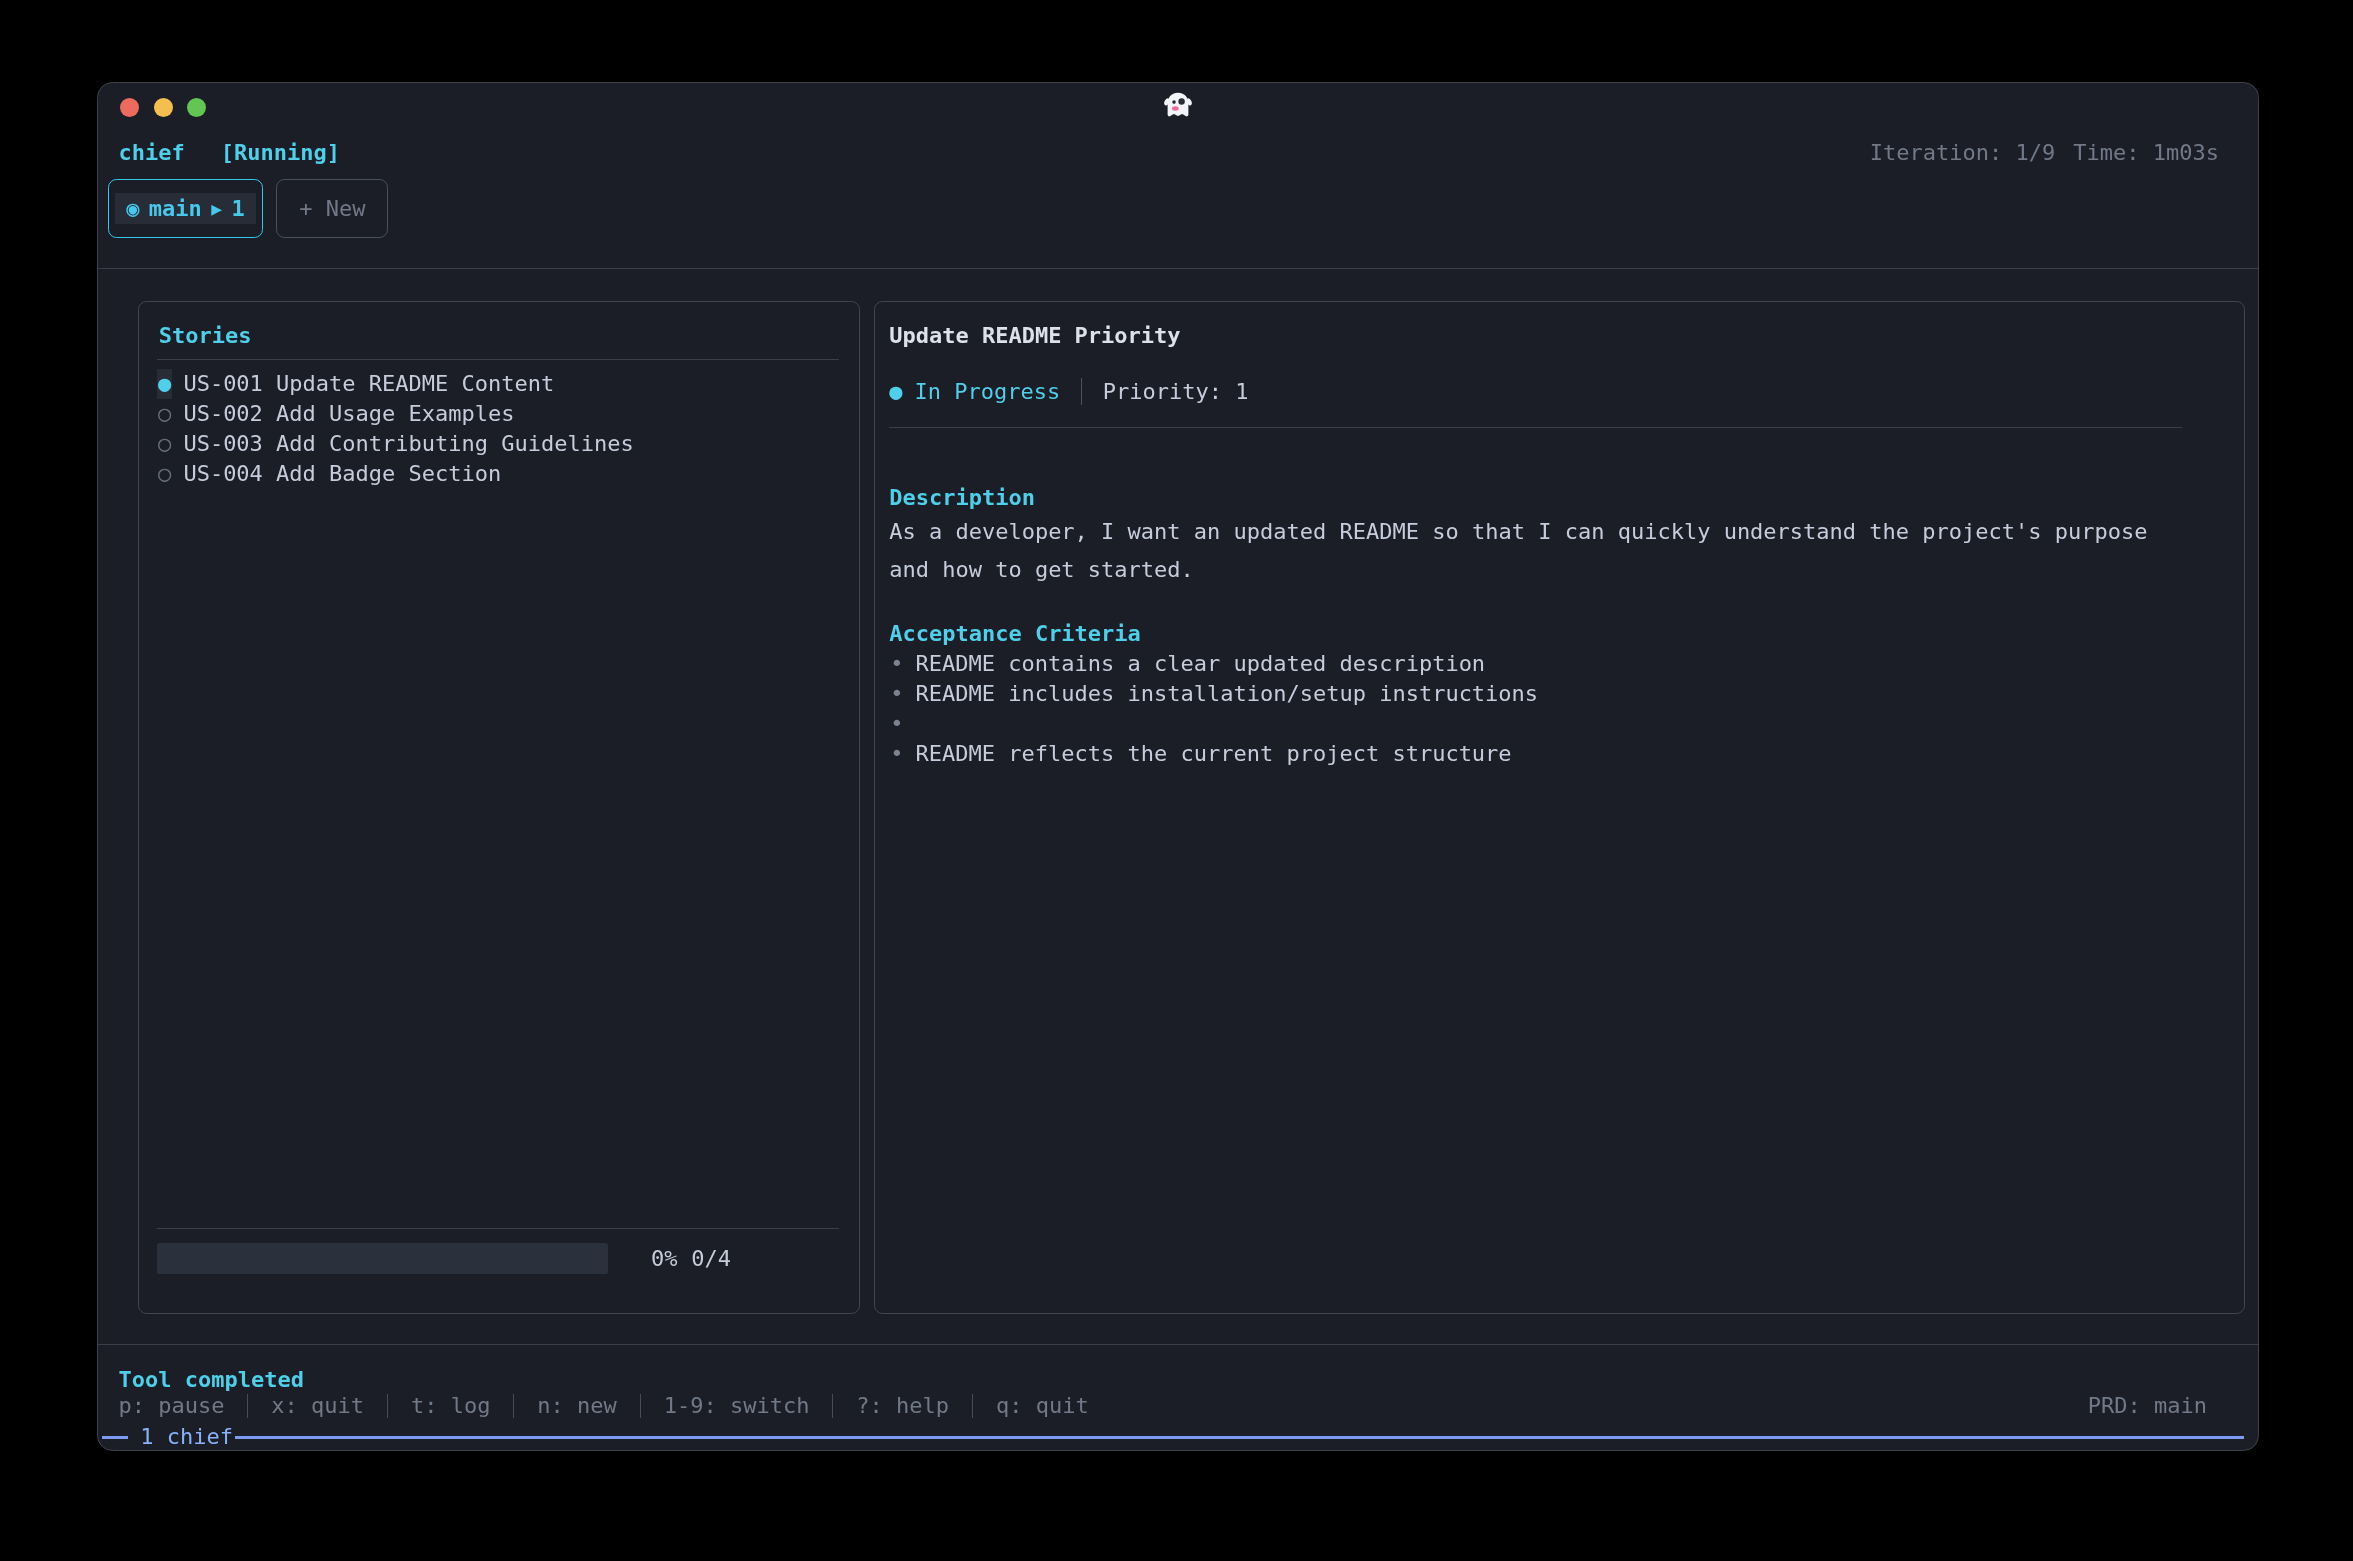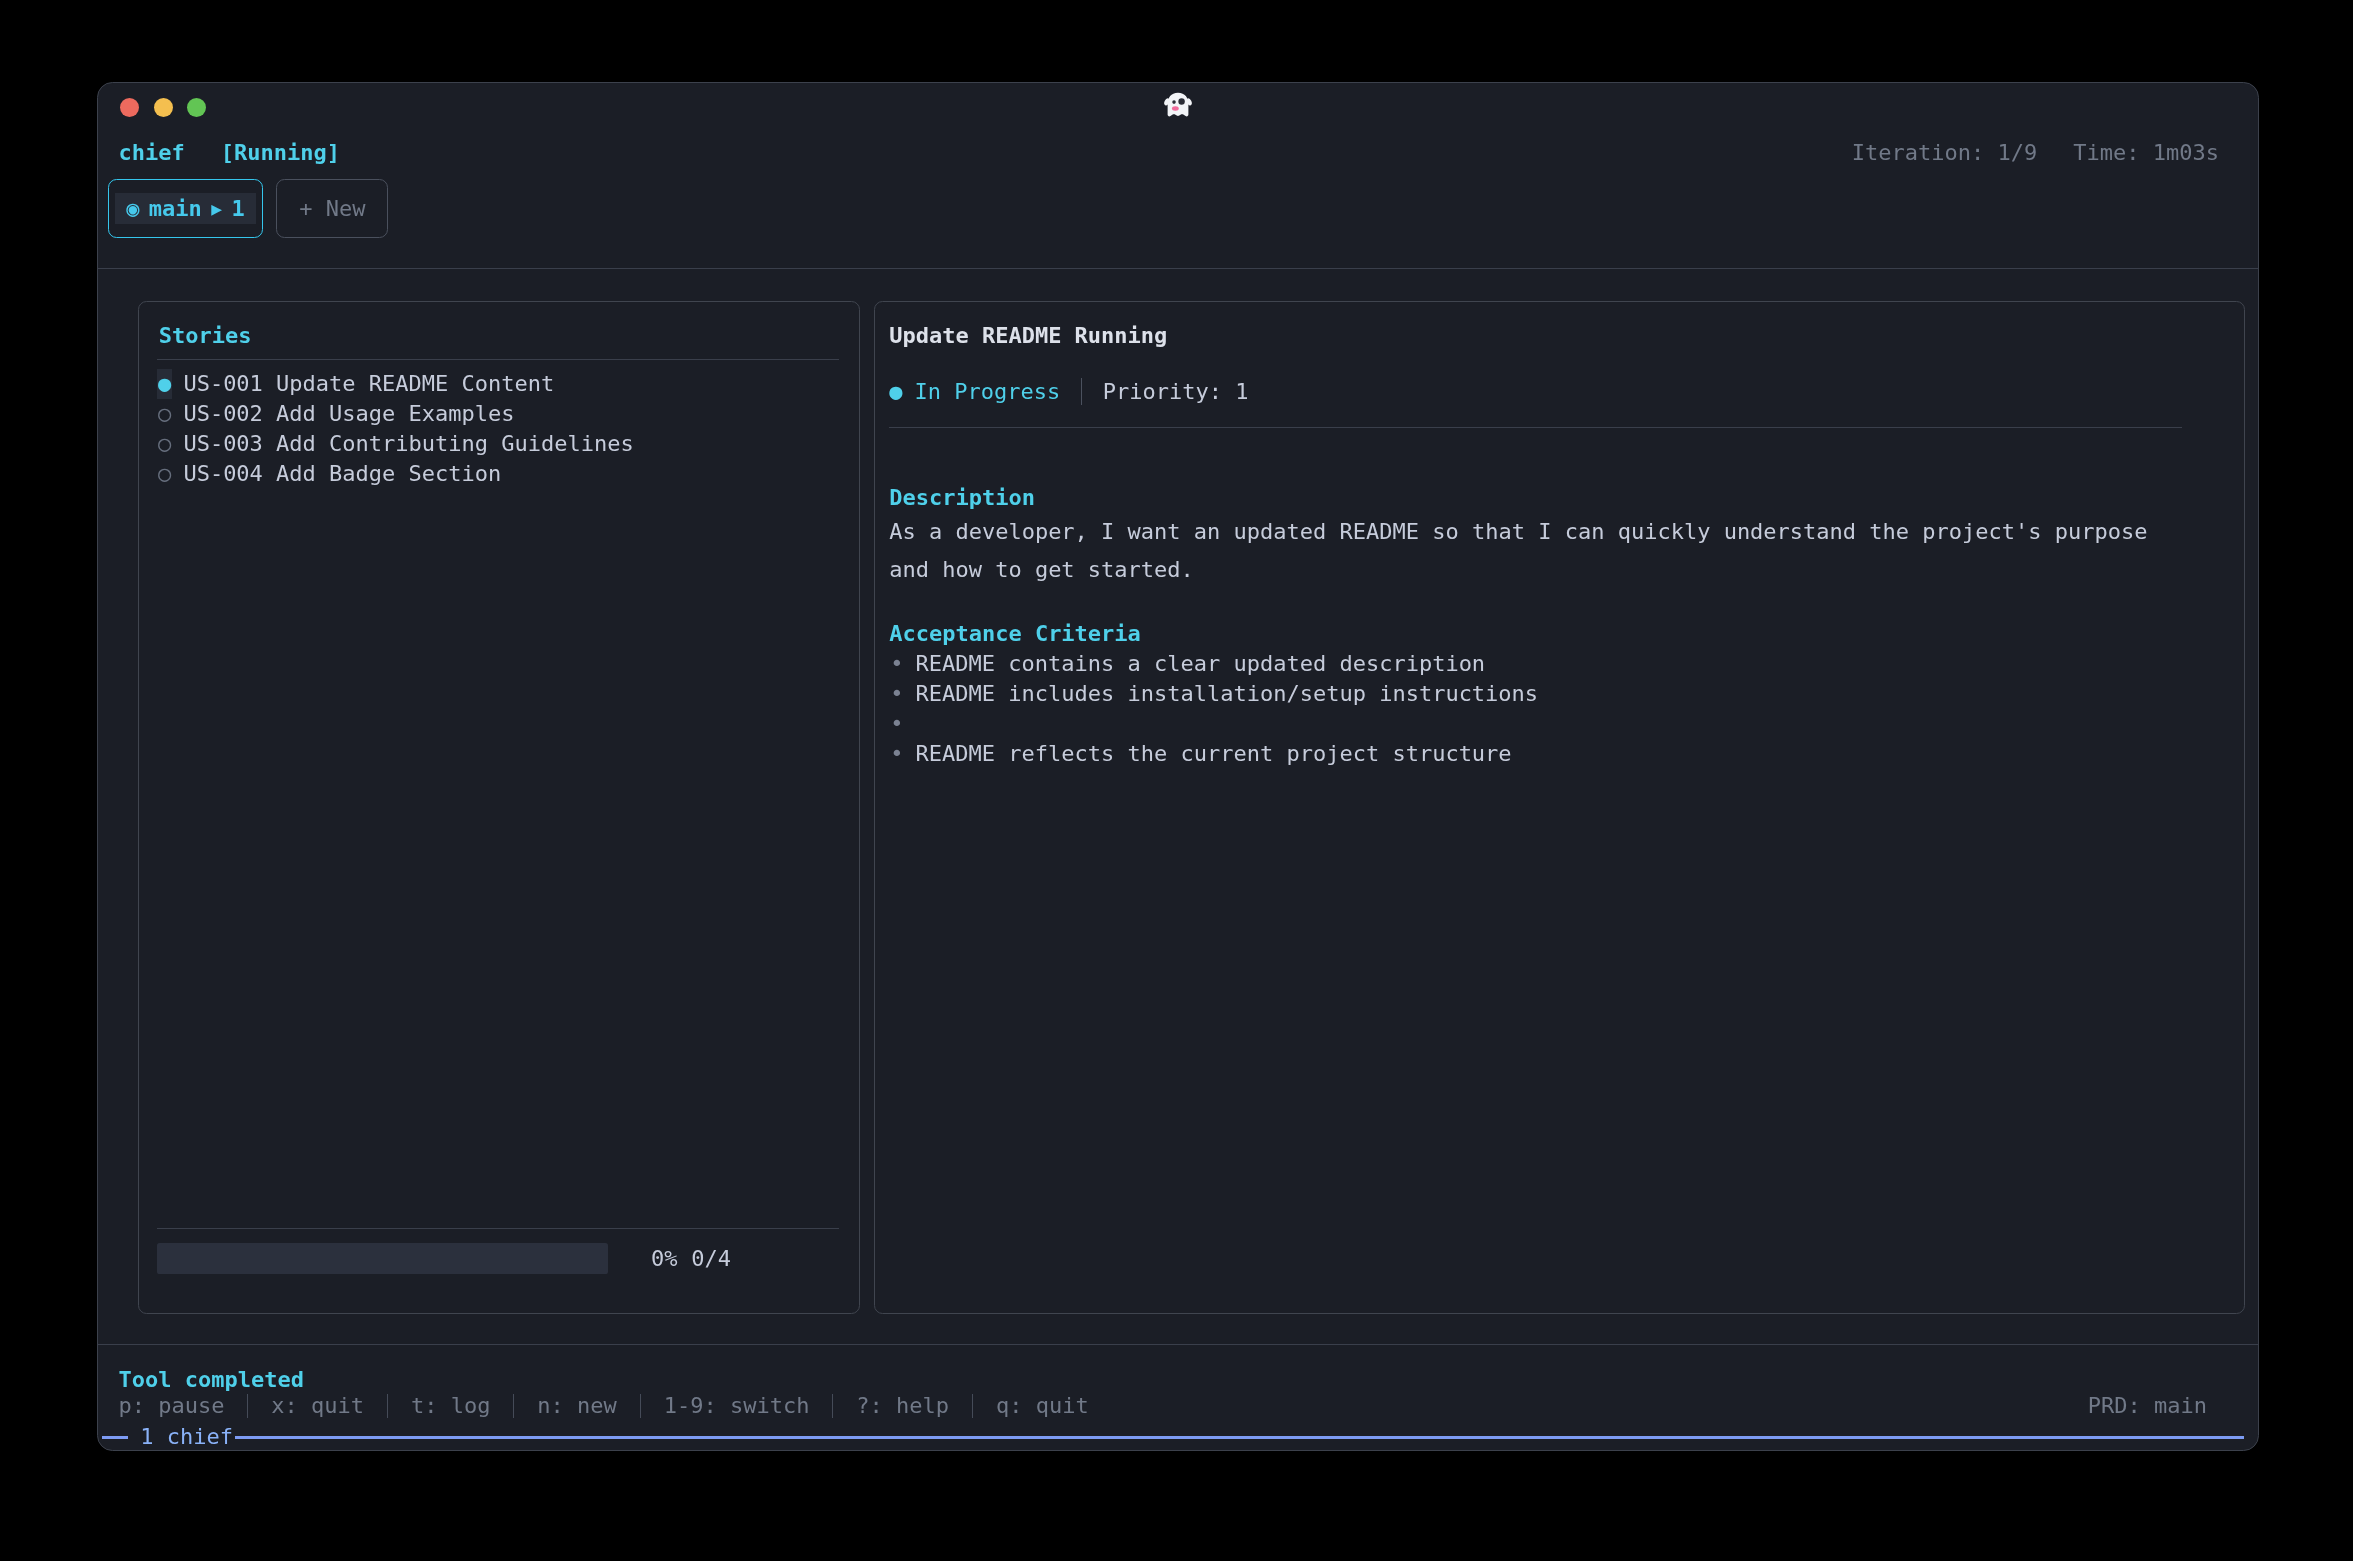--- a/index.html
+++ b/index.html
@@ -35,21 +35,21 @@
   .lights{position:absolute;left:22px;top:14.5px;display:flex;gap:14.5px;}
   .light{width:19px;height:19px;border-radius:50%;}
   .light.red{background:#ed6a5e;}
   .light.yellow{background:#f4bf4f;}
   .light.green{background:#62c554;}
   .title-icon{position:absolute;left:50%;top:6.8px;transform:translateX(-50%);}
   
   .header-row{flex:none;display:flex;align-items:baseline;padding:6.8px 39px 0 20.5px;line-height:30px;}
   .app-name{color:var(--accent);font-weight:bold;}
   .run-status{color:var(--accent);font-weight:bold;margin-left:36px;}
-  .header-right{margin-left:auto;color:var(--muted-text);display:flex;gap:36px;}
+  .header-right{margin-left:auto;color:var(--muted-text);display:flex;gap:18px;}
   
   .tab-row{flex:none;display:flex;gap:13.7px;margin:11px 0 0 10.2px;align-items:stretch;}
   .tab-active{border:1.7px solid var(--tab-border);border-radius:8.5px;padding:13px 6px;}
   .tab-active-inner{
     background:var(--cell-highlight);color:#46c9ec;font-weight:bold;line-height:31px;
     padding:0 11px;display:flex;align-items:center;gap:9.4px;
   }
   .tab-arrow{font-size:18px;}
   .tab-new{
     border:1.7px solid #4a505d;border-radius:8.5px;width:112px;
@@ -171,21 +171,21 @@
           <div class="fill" style="width: 0%;"></div>
         </div>
         <span class="progress-text">
           <span>0%</span>
           <span>0/4</span>
         </span>
       </div>
     </section>
 
     <section class="panel detail-panel">
-      <div class="detail-title">Update README Running</div>
+      <div class="detail-title">Update README Priority</div>
       <div class="status-row">
         <span class="status-dot">●</span>
         <span class="status-label">In Progress</span>
         <span class="vsep"></span>
         <span class="priority">Priority: 1</span>
       </div>
       <div class="detail-hr"></div>
       <div class="section-heading">Description</div>
       <div class="desc-body">As a developer, I want an updated README so that I can quickly understand the project's purpose and how to get started.</div>
       <div class="criteria-heading">Acceptance Criteria</div>

